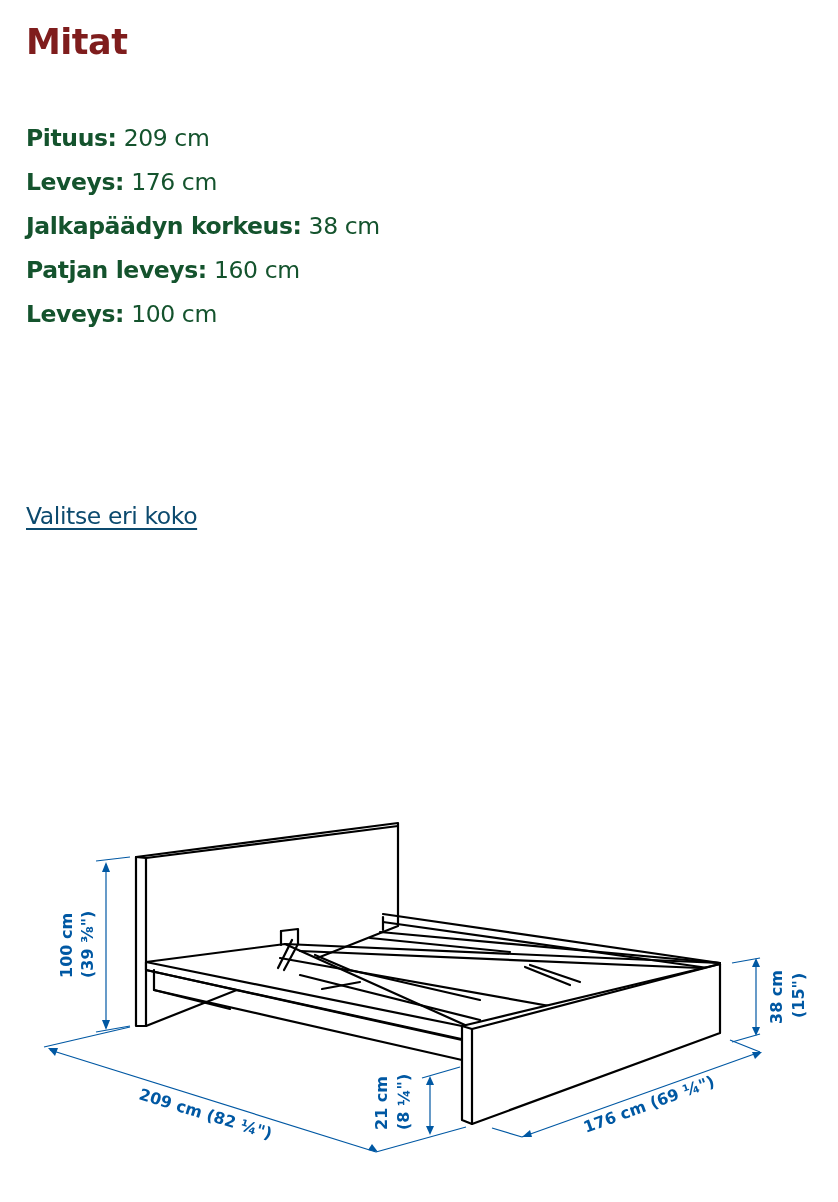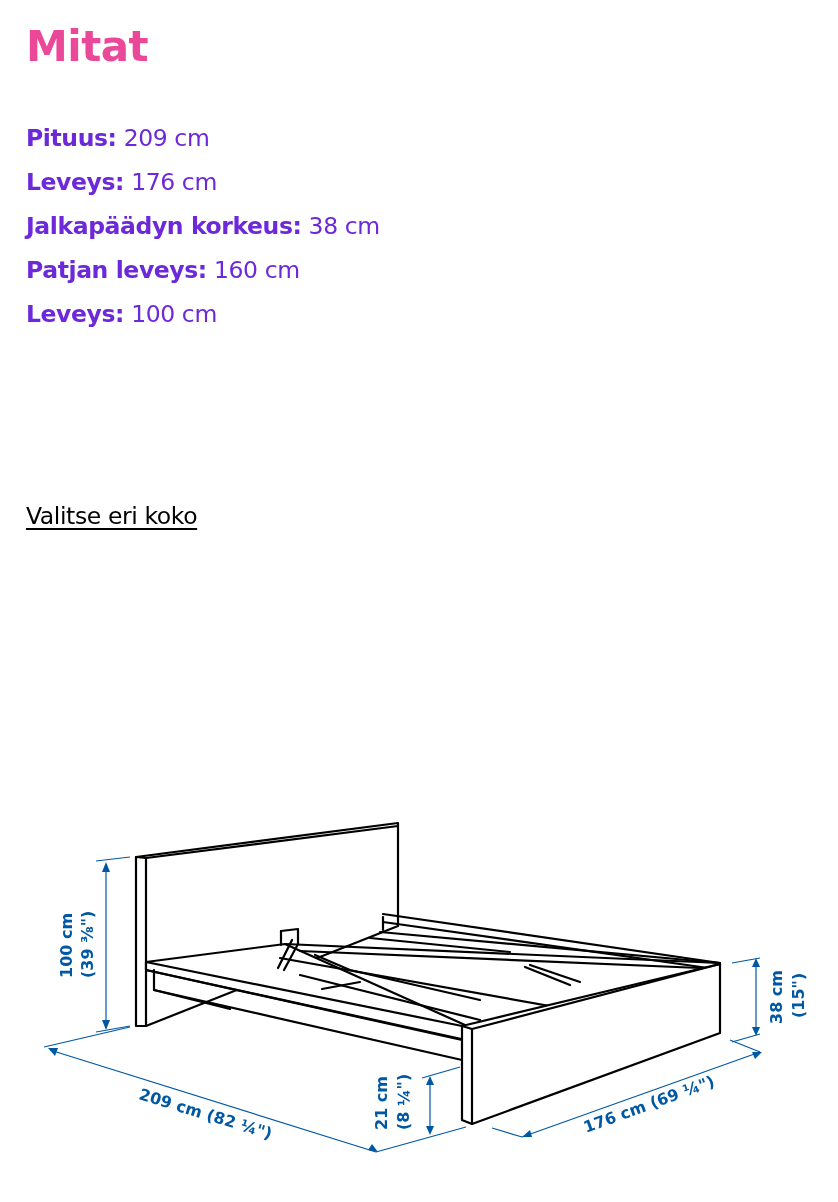--- a/index.html
+++ b/index.html
@@ -2,30 +2,30 @@
 <html><head>
   <meta charset="utf-8">
   <style>
     html, body { margin: 0; padding: 0; background: #ffffff; }
     body {
       width: 838px; height: 1202px; position: relative; overflow: hidden;
       font-family: "DejaVu Sans", sans-serif; color: #484848;
     }
     .title {
       position: absolute; left: 26px; top: 22px; margin: 0;
-      font-size: 42px; font-weight: bold; color: #ec4899; letter-spacing: -0.5px;
+      font-size: 35px; font-weight: bold; color: #7f1d1d; letter-spacing: -0.5px;
     }
     .specs { position: absolute; left: 26px; top: 116px; margin: 0; padding: 0; list-style: none; }
     .spec {
-      font-size: 23.5px; line-height: 44px; height: 44px; white-space: nowrap; color: #6d28d9;
+      font-size: 23.5px; line-height: 44px; height: 44px; white-space: nowrap; color: #14532d;
       letter-spacing: -0.4px;
     }
     .spec .k { font-weight: bold; }
     .link {
-      position: absolute; left: 26px; top: 502px; font-size: 23.5px; color: #000000;
+      position: absolute; left: 26px; top: 502px; font-size: 23.5px; color: #0c4a6e;
       text-decoration: underline; text-underline-offset: 4px; letter-spacing: -0.4px; cursor: pointer;
     }
     .diagram { position: absolute; left: 0; top: 780px; width: 838px; height: 422px; }
     .dim-text {
       font-family: "DejaVu Sans", sans-serif; font-weight: bold; font-size: 16px; fill: #0058a3;
     }
   </style>
 </head>
 <body>
 

